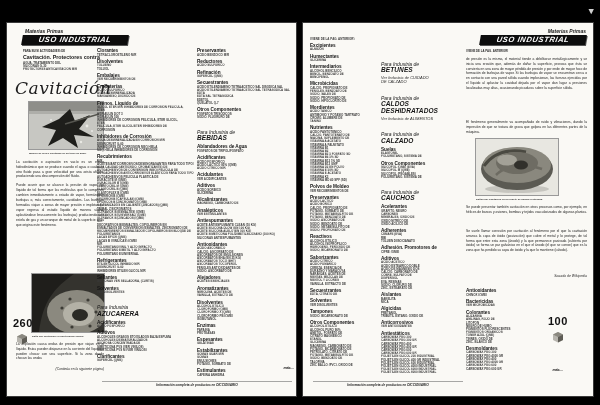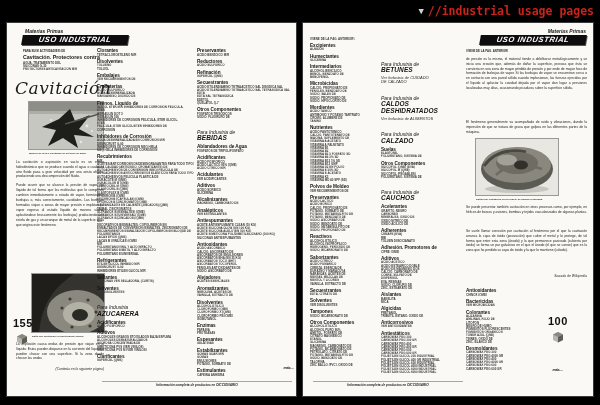--- a/index.html
+++ b/index.html
@@ -44,21 +44,20 @@
   .photo{position:absolute;overflow:hidden;box-shadow:0 0 0 1px #999;}
   .cube{position:absolute;}
 </style>
 </head>
 <body>
 
 <div id="stage">
 
   <div class="hdr">
     <span class="tri">▼</span>
-      <span class="r">//industrial usage pages</span>
   </div>
 
   <div class="page" id="pageL">
     <div class="kicker" style="left:18px;top:5px;">Materias Primas</div>
     <div class="bar" style="left:15px;top:12px;width:106px;">USO INDUSTRIAL</div>
 
     <div class="box" style="left:16px;top:26px;width:100px;height:4px;">
         <div class="sh tinynote">PARA SU(S) ACTIVIDAD(ES) DE</div>
       </div>
     <div class="box" style="left:16px;top:31px;width:110px;height:7px;">
@@ -117,21 +116,21 @@
         <div class="sh cap">Daño por cavitación en una turbina Francis.</div>
       </div>
 
     <div class="box" style="left:9px;top:318px;width:88px;height:24px;">
         <div class="sh para">La implosión causa ondas de presión que viajan en el líquido. Estas pueden disiparse en la corriente del líquido o pueden chocar con una superficie. Si la zona donde chocan las ondas</div>
       </div>
     <div class="box" style="left:9px;top:344px;width:88px;height:6px;">
         <div class="sh cont">(Continúa en la siguiente página)</div>
       </div>
 
-    <div class="pnum" style="left:6px;top:294px;">155</div>
+    <div class="pnum" style="left:6px;top:294px;">260</div>
     <div class="cube" style="left:10px;top:308px;">
       <svg width="10" height="11" viewBox="0 0 10 11" xmlns="http://www.w3.org/2000/svg">
         <polygon points="5,0 10,2.5 10,8 5,10.5 0,8 0,2.5" fill="#b7b5ae"></polygon>
         <polygon points="5,0 10,2.5 5,5 0,2.5" fill="#8a887f"></polygon>
         <polygon points="5,5 10,2.5 10,8 5,10.5" fill="#5e5c55"></polygon>
       </svg>
     </div>
 
     <div class="box" style="left:90px;top:20px;width:97px;height:348px;">
         <div class="sh">

